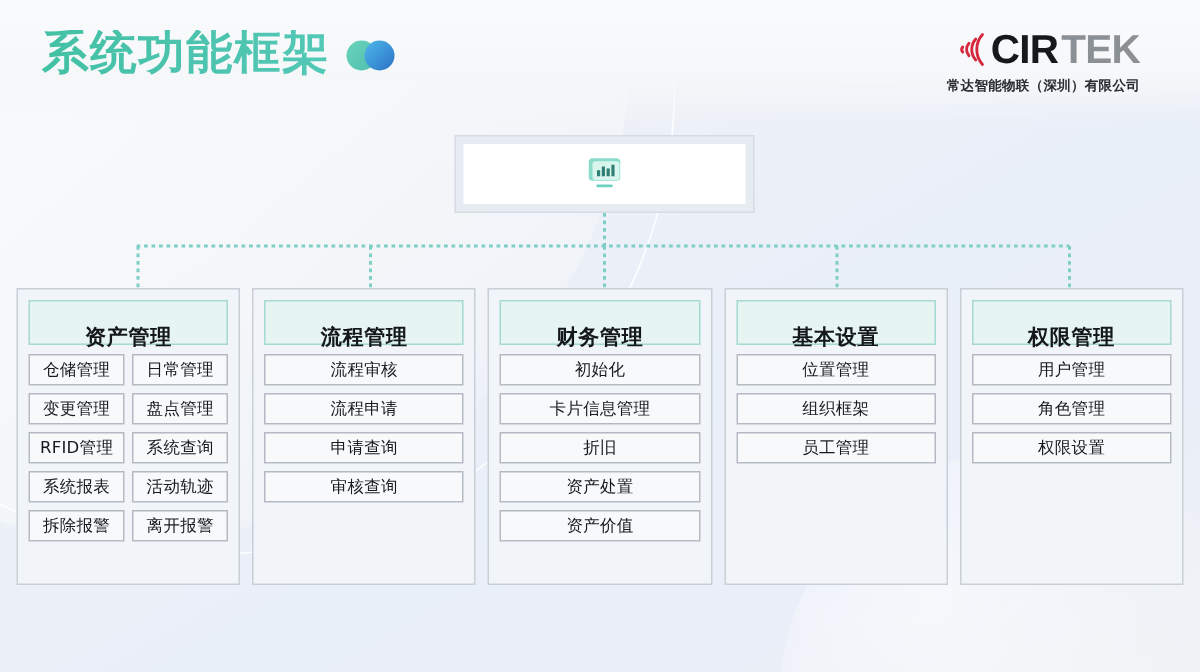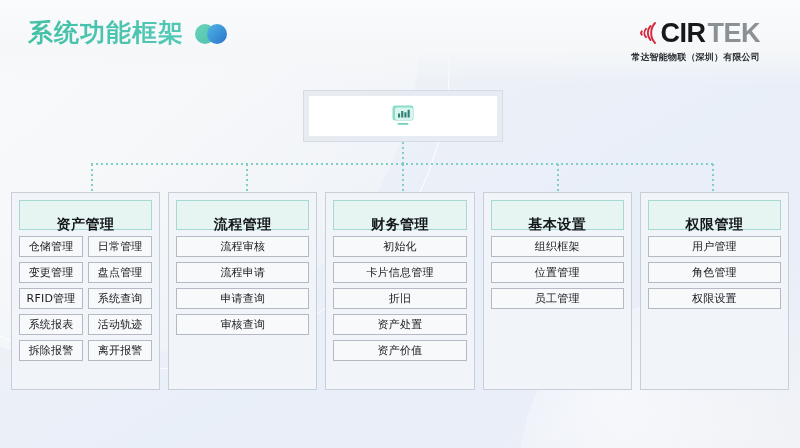--- a/index.html
+++ b/index.html
@@ -57,21 +57,21 @@
     z-index: 5;
   }
   .title-wrap {
     position: absolute;
     left: 28px; top: 20px;
     display: flex;
     align-items: center;
     gap: 11px;
   }
   .page-title {
-    font-size: 25px;
+    font-size: 31px;
     font-weight: bold;
     letter-spacing: 1px;
     background: linear-gradient(90deg, #43c1a4 0%, #4cc3ae 50%, #52c8b6 100%);
     -webkit-background-clip: text;
     background-clip: text;
     color: #4cc2a9;
     -webkit-text-fill-color: transparent;
     line-height: 1;
   }
   .dots {
@@ -334,22 +334,22 @@
           <div class="item">折旧</div>
           <div class="item">资产处置</div>
           <div class="item">资产价值</div>
         </div>
       </div>
       <div class="col-card">
         <div class="col-head">
           <span class="col-head-label">基本设置</span>
         </div>
         <div class="col-items one-up">
+          <div class="item">位置管理</div>
           <div class="item">组织框架</div>
-          <div class="item">位置管理</div>
           <div class="item">员工管理</div>
         </div>
       </div>
       <div class="col-card">
         <div class="col-head">
           <span class="col-head-label">权限管理</span>
         </div>
         <div class="col-items one-up">
           <div class="item">用户管理</div>
           <div class="item">角色管理</div>

